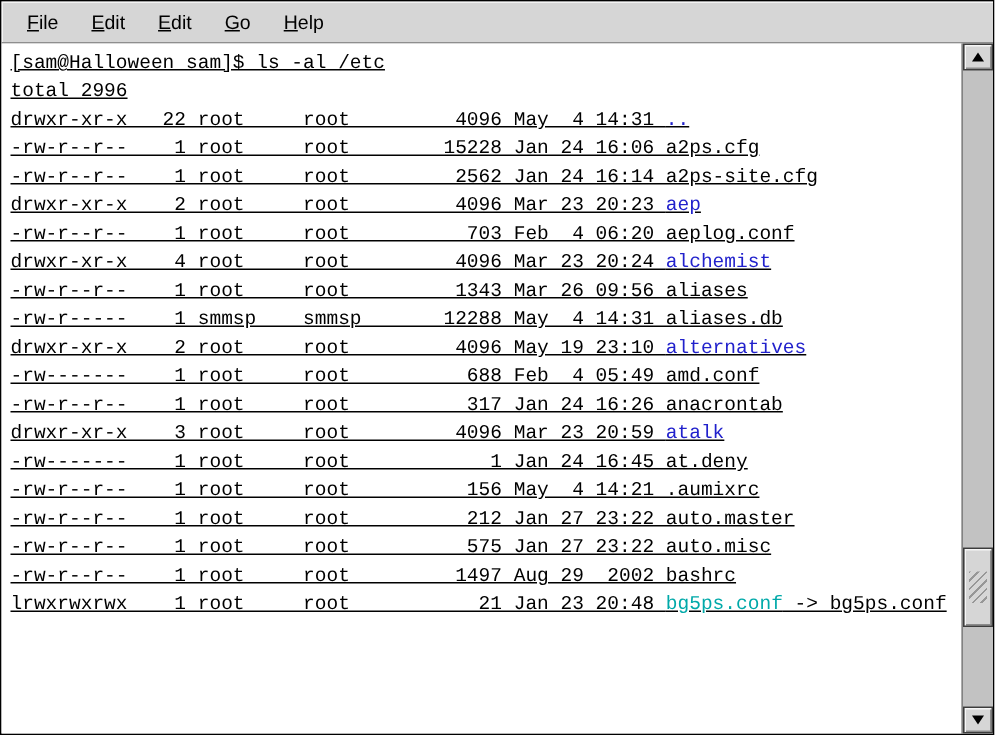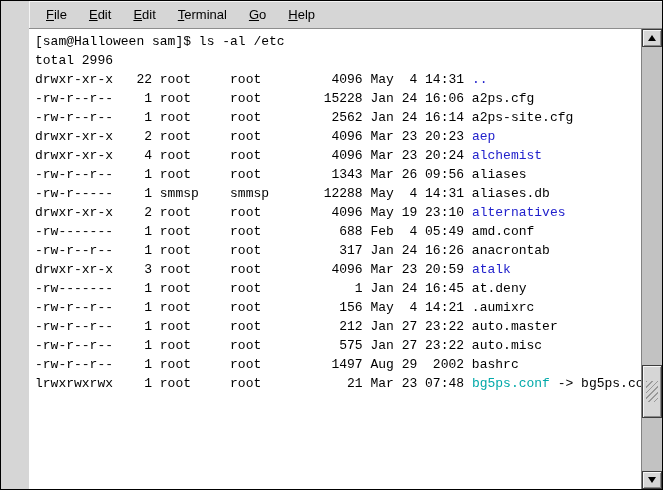--- a/index.html
+++ b/index.html
@@ -4,21 +4,20 @@
 <style>
   html, body { margin: 0; padding: 0; background: #ffffff; }
   * { box-sizing: border-box; }
 
   .window {
     width: 663px; height: 490px;
     border: 1px solid #000000;
     background: var(--menu-bg, #d6d6d6);
     display: flex; flex-direction: column;
     font-family: "Liberation Sans", sans-serif;
-    padding-left: 28px;
   }
 
   
   .menubar {
     height: 28px; flex: 0 0 28px;
     display: flex; align-items: center;
     padding-left: 6px;
     background: var(--menu-bg, #d6d6d6);
     border-bottom: 1px solid #8e8e8e;
     box-shadow: inset 1px 1px 0 #f4f4f4;
@@ -37,21 +36,21 @@
   .screen {
     flex: 1; min-width: 0;
     background: var(--terminal-bg, #ffffff);
     color: var(--terminal-fg, #000000);
     font-family: "Liberation Mono", "DejaVu Sans Mono", monospace;
     font-size: 13px; line-height: 19px;
     padding: 3px 0 0 6px;
     overflow: hidden;
     cursor: text;
   }
-  .line { white-space: pre; }
+  .line { white-space: pre; text-decoration: underline; }
   .seg-fg   { color: var(--terminal-fg, #000000); }
   .seg-dir  { color: var(--directory-color, #2121cc); }
   .seg-link { color: var(--symlink-color, #00a9a9); text-align: right; }
 
   
   .scrollbar {
     flex: 0 0 21px; width: 21px;
     display: flex; flex-direction: column;
     background: var(--scrollbar-trough, #c2c2c2);
     border-left: 1px solid #828282;
@@ -83,47 +82,47 @@
 </style>
 </head>
 <body>
 
 <div class="window">
 
   <div class="menubar">
       <span class="menu-item">File</span>
       <span class="menu-item">Edit</span>
       <span class="menu-item">Edit</span>
-      <span class="menu-item">Terminal</span>
       <span class="menu-item">Go</span>
       <span class="menu-item">Help</span>
     </div>
 
   <div class="content">
 
     <div class="screen">
         <div class="line"><span class="seg-fg">[sam@Halloween sam]$ ls -al /etc</span></div>
         <div class="line"><span class="seg-fg">total 2996</span></div>
         <div class="line"><span class="seg-fg">drwxr-xr-x   22 root     root         4096 May  4 14:31 </span><span class="seg-dir">..</span></div>
         <div class="line"><span class="seg-fg">-rw-r--r--    1 root     root        15228 Jan 24 16:06 a2ps.cfg</span></div>
         <div class="line"><span class="seg-fg">-rw-r--r--    1 root     root         2562 Jan 24 16:14 a2ps-site.cfg</span></div>
         <div class="line"><span class="seg-fg">drwxr-xr-x    2 root     root         4096 Mar 23 20:23 </span><span class="seg-dir">aep</span></div>
+        <div class="line"><span class="seg-fg">-rw-r--r--    1 root     root          703 Feb  4 06:20 aeplog.conf</span></div>
         <div class="line"><span class="seg-fg">drwxr-xr-x    4 root     root         4096 Mar 23 20:24 </span><span class="seg-dir">alchemist</span></div>
         <div class="line"><span class="seg-fg">-rw-r--r--    1 root     root         1343 Mar 26 09:56 aliases</span></div>
         <div class="line"><span class="seg-fg">-rw-r-----    1 smmsp    smmsp       12288 May  4 14:31 aliases.db</span></div>
         <div class="line"><span class="seg-fg">drwxr-xr-x    2 root     root         4096 May 19 23:10 </span><span class="seg-dir">alternatives</span></div>
         <div class="line"><span class="seg-fg">-rw-------    1 root     root          688 Feb  4 05:49 amd.conf</span></div>
         <div class="line"><span class="seg-fg">-rw-r--r--    1 root     root          317 Jan 24 16:26 anacrontab</span></div>
         <div class="line"><span class="seg-fg">drwxr-xr-x    3 root     root         4096 Mar 23 20:59 </span><span class="seg-dir">atalk</span></div>
         <div class="line"><span class="seg-fg">-rw-------    1 root     root            1 Jan 24 16:45 at.deny</span></div>
         <div class="line"><span class="seg-fg">-rw-r--r--    1 root     root          156 May  4 14:21 .aumixrc</span></div>
         <div class="line"><span class="seg-fg">-rw-r--r--    1 root     root          212 Jan 27 23:22 auto.master</span></div>
         <div class="line"><span class="seg-fg">-rw-r--r--    1 root     root          575 Jan 27 23:22 auto.misc</span></div>
         <div class="line"><span class="seg-fg">-rw-r--r--    1 root     root         1497 Aug 29  2002 bashrc</span></div>
-        <div class="line"><span class="seg-fg">lrwxrwxrwx    1 root     root           21 Mar 23 07:48 </span><span class="seg-link">bg5ps.conf</span><span class="seg-fg"> -&gt; bg5ps.conf</span></div>
+        <div class="line"><span class="seg-fg">lrwxrwxrwx    1 root     root           21 Jan 23 20:48 </span><span class="seg-link">bg5ps.conf</span><span class="seg-fg"> -&gt; bg5ps.conf</span></div>
       </div>
 
     <div class="scrollbar">
       <div class="sb-btn">
         <span class="arrow up"></span>
       </div>
       <div class="sb-trough">
         <div class="sb-thumb" style="top: 318px; height: 53px;"></div>
       </div>
       <div class="sb-btn">

